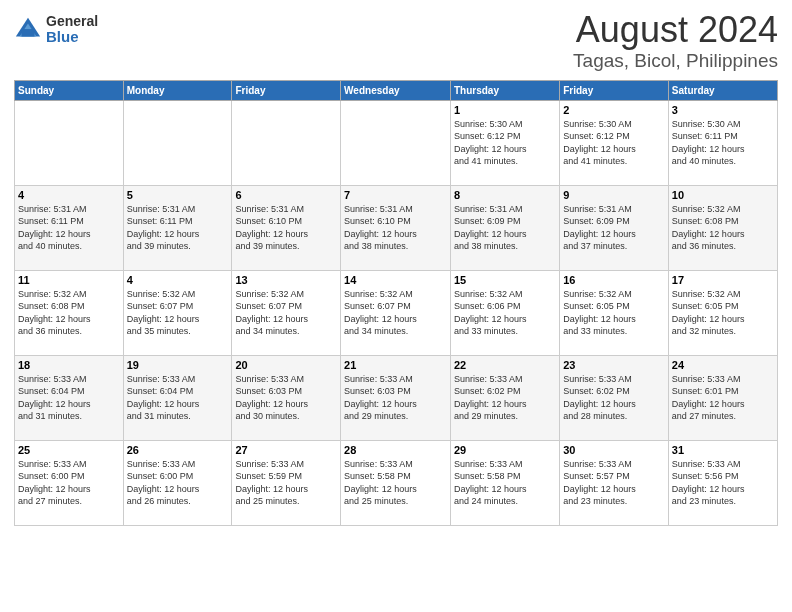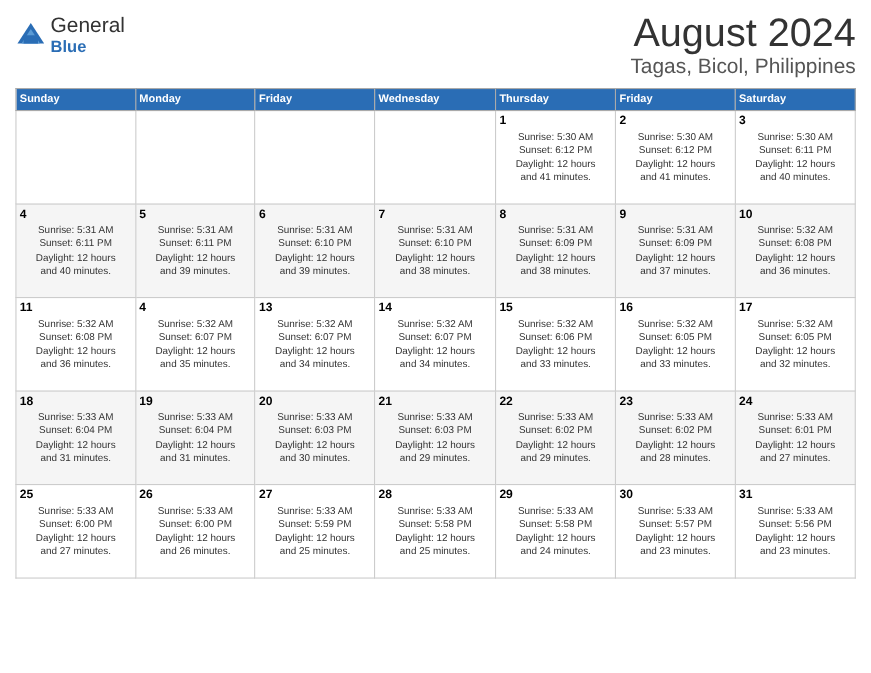--- a/index.html
+++ b/index.html
@@ -25,22 +25,22 @@
       display: flex;
       align-items: center;
       margin-top: 4px;
     }
     .logo-text {
       display: flex;
       flex-direction: column;
       line-height: 1.1;
     }
     .logo-general {
-      font-size: 19px;
-      font-weight: normal;
+      font-size: 14px;
+      font-weight: bold;
       color: #333;
     }
     .logo-blue {
       font-size: 15px;
       font-weight: bold;
       color: #2a6db5;
     }
     .logo-icon {
       width: 28px;
       height: 28px;
@@ -87,21 +87,20 @@
     .day-num {
       font-weight: bold;
       font-size: 11px;
       display: block;
       margin-bottom: 2px;
     }
     .day-info {
       font-size: 9px;
       color: #333;
       line-height: 1.4;
-      text-align: center;
     }
     .empty-cell {
       background: #fff !important;
     }
   </style>
 </head>
 <body>
 
 <div class="page">
   <div class="header">

